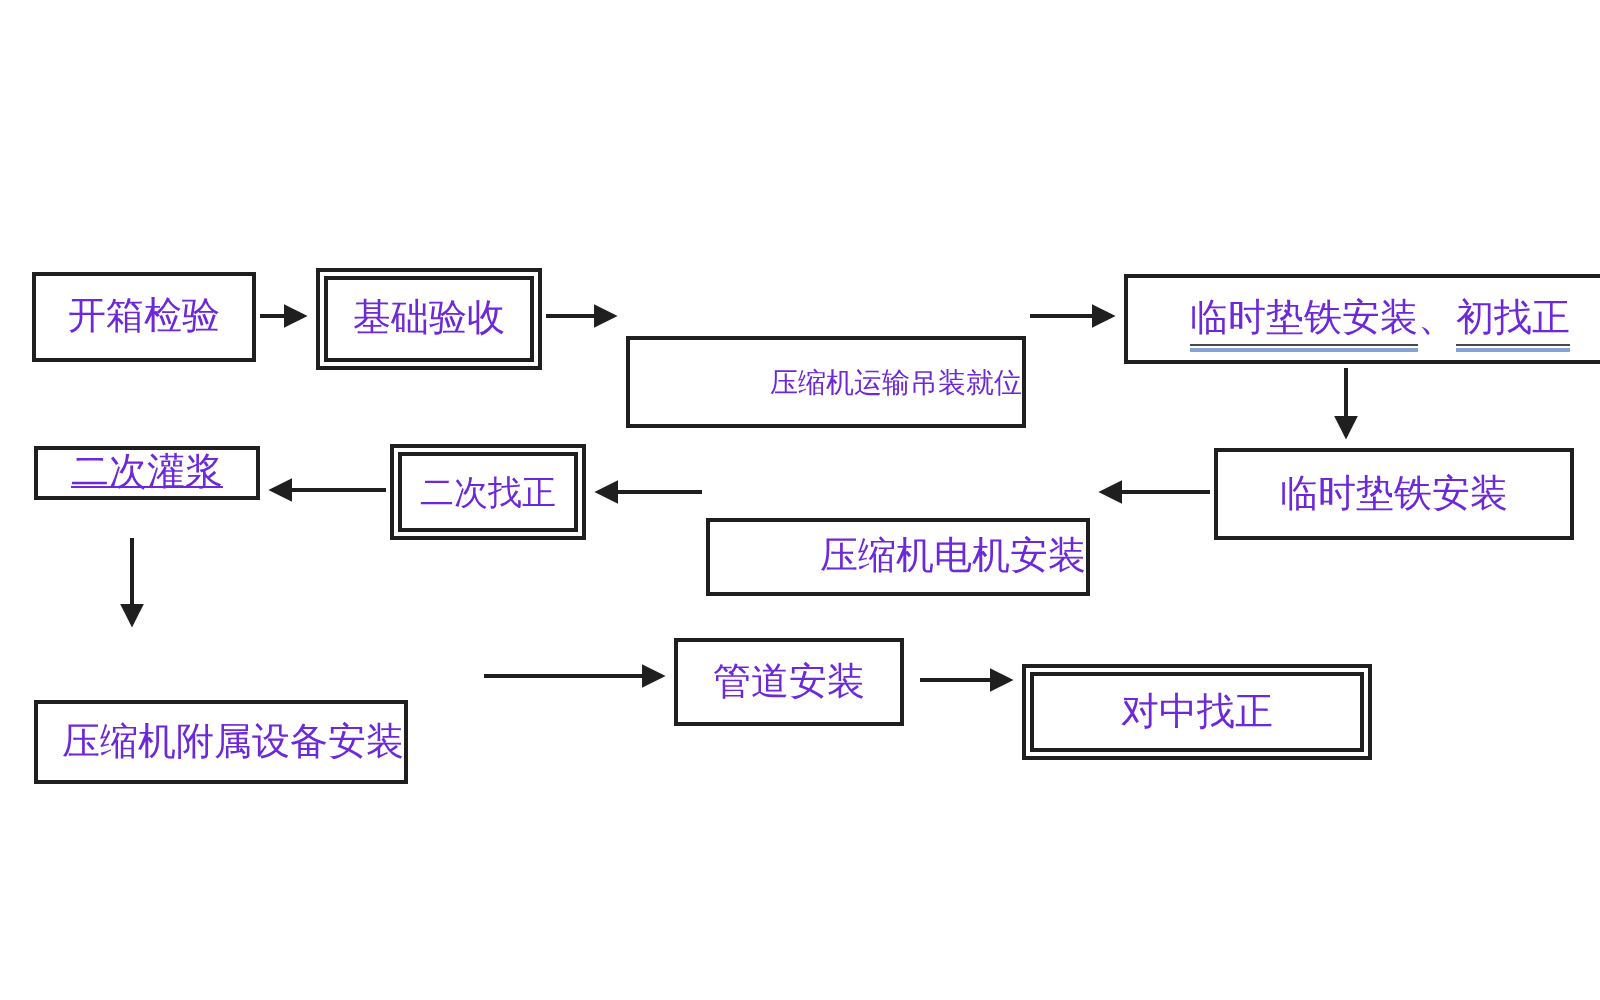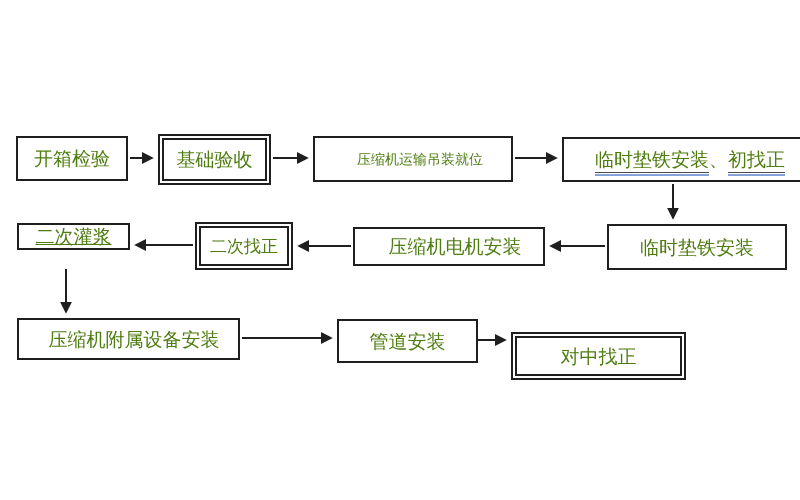--- a/index.html
+++ b/index.html
@@ -19,30 +19,31 @@
     position: absolute;
     left: 0; top: 0;
     width: 800px; height: 500px;
     pointer-events: none;
   }
   .node {
     position: absolute;
     box-sizing: border-box;
     background: #ffffff;
     border: 2px solid #1f1f1f;
-    color: #4d7c0f;
+    color: #6d28d9;
     display: flex;
     align-items: center;
     justify-content: center;
     font-size: 19px;
     white-space: nowrap;
     line-height: 1;
   }
   .node.align-left {
-    justify-content: center;
+    justify-content: flex-end;
+    margin-top: 32px;
   }
   .node.double::before {
     content: "";
     position: absolute;
     inset: 2px;
     border: 2px solid #1f1f1f;
     pointer-events: none;
   }
   .node .lbl {
     position: relative;
@@ -106,25 +107,25 @@
   </div>
 
   <div class="node double fs17" style="left:195px; top:222px; width:98px; height:48px;justify-content:center;">
     <span class="lbl">二次找正</span>
   </div>
 
   <div class="node" style="left:17px; top:223px; width:113px; height:27px;text-decoration:underline;">
     <span class="lbl">二次灌浆</span>
   </div>
 
-  <div class="node align-left" style="left:17px; top:318px; width:223px; height:42px; padding-left:11px;">
+  <div class="node align-left" style="left:17px; top:318px; width:187px; height:42px; padding-left:11px;">
     <span class="lbl">压缩机附属设备安装</span>
   </div>
 
-  <div class="node" style="left:337px; top:319px; width:141px; height:44px;">
+  <div class="node" style="left:337px; top:319px; width:115px; height:44px;">
     <span class="lbl">管道安装</span>
   </div>
 
   <div class="node double" style="left:511px; top:316px; width:175px; height:48px;margin-top:16px;">
     <span class="lbl">对中找正</span>
   </div>
 
 </div>
 
 </body></html>

